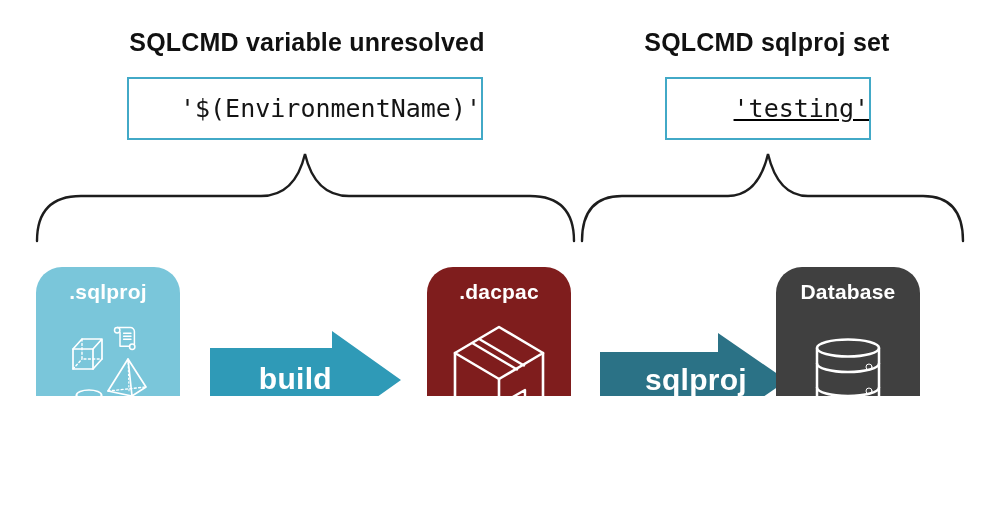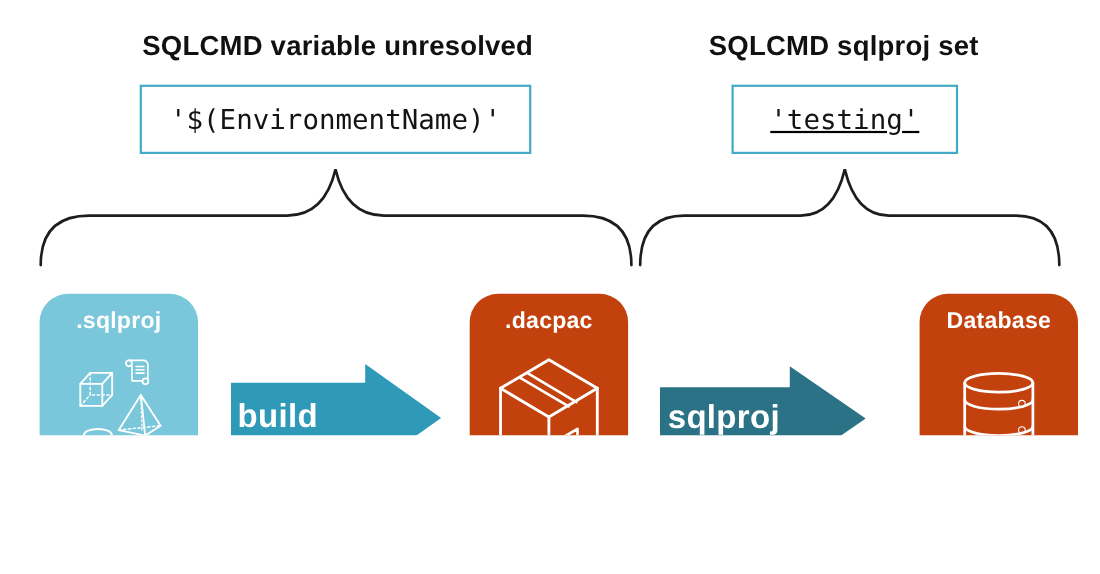--- a/index.html
+++ b/index.html
@@ -10,45 +10,45 @@
   }
   .heading{
     position:absolute;top:26px;height:32px;line-height:32px;
     font-size:25px;font-weight:bold;color:#111111;text-align:center;
     letter-spacing:0.2px;
   }
   .heading-left{left:57px;width:500px;}
   .heading-right{left:567px;width:400px;}
   .codebox{
     position:absolute;top:77px;height:63px;border:2px solid #42a9c7;background:#ffffff;
-    display:flex;align-items:center;justify-content:center;box-sizing:border-box;
+    display:flex;align-items:center;justify-content:flex-end;box-sizing:border-box;
   }
   .codebox-left{left:127px;width:356px;}
   .codebox-right{left:665px;width:206px;text-decoration:underline;}
   .codebox code{
     font-family:"DejaVu Sans Mono",monospace;font-size:25px;color:#141414;white-space:pre;
   }
   .overlay{position:absolute;left:0;top:0;pointer-events:none;}
   .card{
     position:absolute;top:267px;width:144px;height:225px;border-radius:26px;
   }
   .card-sqlproj{left:36px;background:#7ac6da;}
-  .card-dacpac{left:427px;background:#c2410c;}
-  .card-database{left:836px;background:#c2410c;}
+  .card-dacpac{left:427px;background:#7f1d1d;}
+  .card-database{left:776px;background:#404040;}
   .card-label{
     margin-top:13px;text-align:center;font-size:21px;font-weight:bold;color:#ffffff;
     letter-spacing:0.2px;
   }
   .icon{position:absolute;}
   .icon path,.icon circle,.icon ellipse,.icon polygon,.icon line{
     fill:none;stroke:#ffffff;stroke-linecap:round;stroke-linejoin:round;
   }
   .arrow{position:absolute;}
   .arrow-label{
-    position:absolute;height:36px;line-height:36px;text-align:left;
+    position:absolute;height:36px;line-height:36px;text-align:right;
     font-size:30px;font-weight:bold;color:#ffffff;letter-spacing:0.3px;
   }
 </style>
 </head>
 <body>
 
 <div class="canvas">
 
   <div class="heading heading-left">SQLCMD variable unresolved</div>
   <div class="heading heading-right">SQLCMD sqlproj set</div>

